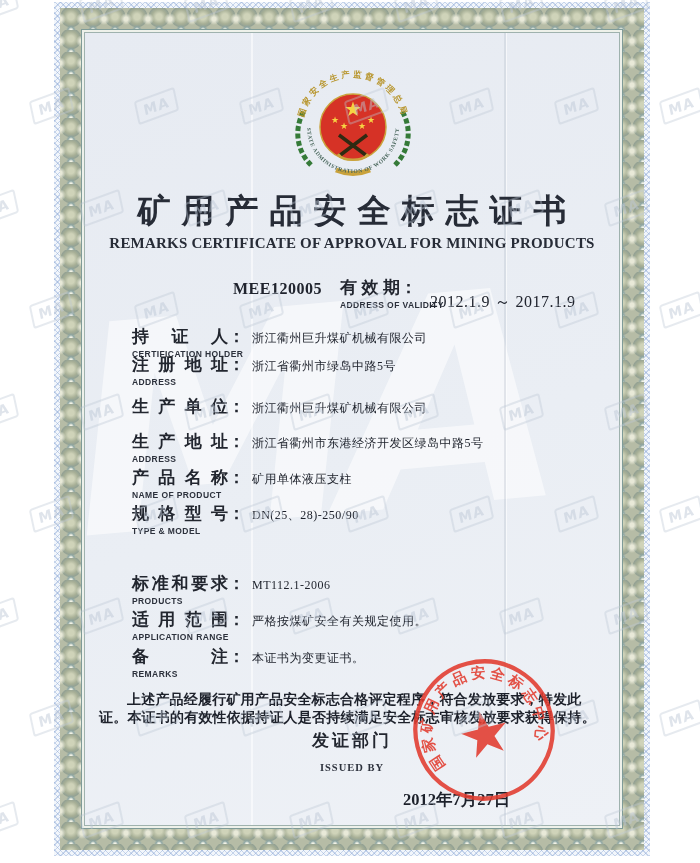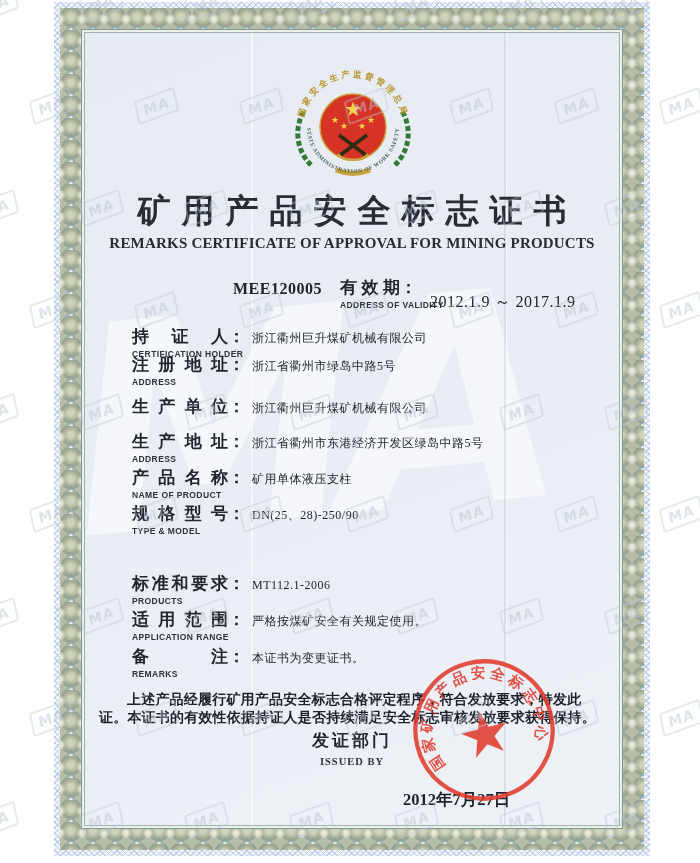--- a/index.html
+++ b/index.html
@@ -76,21 +76,21 @@
   
   .field-row{position:absolute;left:47px;white-space:nowrap;}
   .field-row .jlabel{width:96px;}
   .colon{font-size:17px;font-weight:700;}
   
   .declaration{position:absolute;left:14px;top:658px;width:508px;font-size:14px;font-weight:600;line-height:17.5px;color:#1d212b;letter-spacing:0.2px;}
   .declaration .l1{text-indent:28px;}
   
   .issuer{position:absolute;top:696px;left:0;width:100%;text-align:center;}
   .issuer .cn{font-size:17px;font-weight:700;letter-spacing:3px;color:#22262f;}
-  .issuer .en{font-size:10.5px;font-weight:700;letter-spacing:1px;color:#2c313c;margin-top:4px;}
+  .issuer .en{font-size:10.5px;font-weight:700;letter-spacing:1px;color:#2c313c;margin-top:10px;}
   .issue-date{position:absolute;left:318px;top:740px;font-size:16.5px;font-weight:700;color:#1d212b;margin-top:16px;}
   .stamp{position:absolute;left:324px;top:622px;z-index:4;opacity:.88;transform:rotate(-14deg);}
 </style>
 </head>
 <body>
 
 <div class="certificate">
   <div class="lattice">
     <div class="guilloche">
       <div class="frame">

